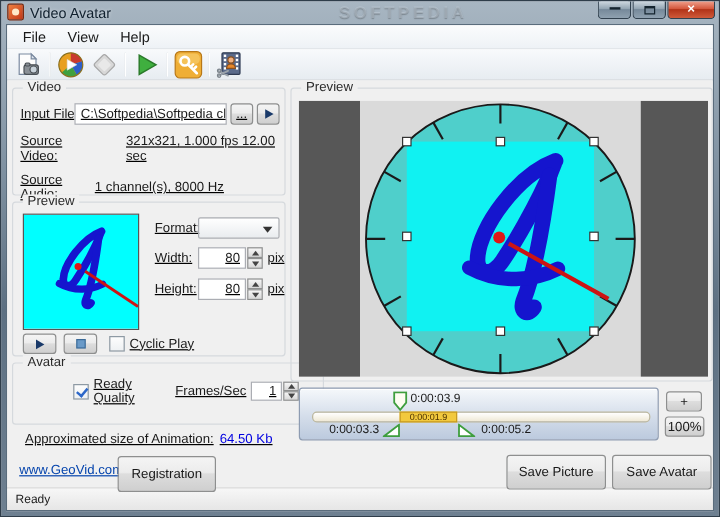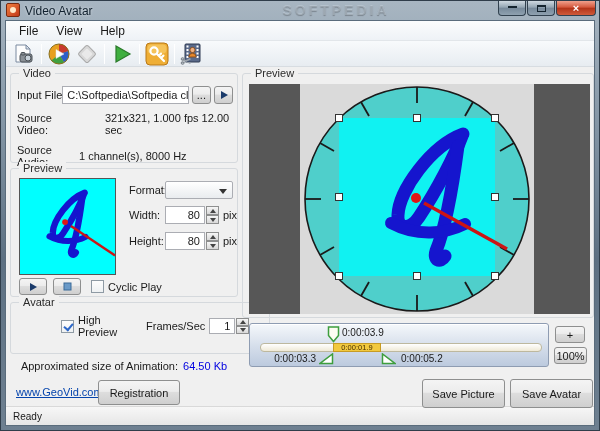--- a/index.html
+++ b/index.html
@@ -58,21 +58,21 @@
   .arr-dn { width:0; height:0; border-left:3px solid transparent; border-right:3px solid transparent;
     border-top:4px solid #444; }
   .checkbox { width:13px; height:13px; background:linear-gradient(180deg,#fdfdfd,#eef1f3);
     border:1px solid #8e9aa4; position:relative; }
   .checkbox.checked::after { content:""; position:absolute; left:2px; top:2px; width:7px; height:4px;
     border-left:2px solid #2c67c8; border-bottom:2px solid #2c67c8; transform:rotate(-50deg); }
   .dropdown { width:68px; height:18px; border:1px solid #abadb3; border-radius:2px;
     background:linear-gradient(180deg,#ffffff,#e9ecef); position:relative; }
   .dropdown .dd-arrow { position:absolute; right:5px; top:7px; width:0; height:0;
     border-left:4px solid transparent; border-right:4px solid transparent; border-top:5px solid #333; }
-  .row { display:flex; align-items:center; }
+  .row { display:flex; align-items:center;text-decoration:underline; }
   .link { font-size:11px; color:#0645ad; text-decoration:underline; }
   
   .timeline { position:absolute; border:1px solid #8e9cb2; border-radius:3px;
     background:linear-gradient(180deg,#f5f8fb,#d4ddea 55%,#bccade); box-shadow:inset 0 1px 0 #fff; }
   .track { position:absolute; left:10px; top:19px; width:282px; height:9px; border:1px solid #bdb89e;
     border-radius:4px; background:linear-gradient(180deg,#ffffff,#efe9d6); }
   .selseg { position:absolute; left:83px; top:19px; width:48px; height:9px;
     background:#f2c93e; border:1px solid #c79b23; font-size:7.5px; color:#4a3000;
     display:flex; align-items:center; justify-content:center; line-height:1; }
   .tl-label { position:absolute; font-size:10px; color:#1a1a1a; }
@@ -259,41 +259,41 @@
           </div>
           <span class="checkbox" style="margin-left:10px;"></span>
           <span class="lbl" style="margin-left:4px;">Cyclic Play</span>
         </div>
       </div>
 
       <div class="groupbox" style="left:4px; top:235px; width:260px; height:52px;">
         <span class="grouplabel">Avatar</span>
         <div class="row" style="margin:11px 4px 0 50px;">
           <span class="checkbox checked"></span>
-          <span class="lbl" style="margin-left:4px; width:62px;">High Preview</span>
+          <span class="lbl" style="margin-left:4px; width:62px;">Ready Quality</span>
           <span class="lbl" style="margin-left:6px;">Frames/Sec</span>
           <div class="textbox" style="width:26px; height:16px; justify-content:flex-end; margin-left:4px;">1</div>
           <div class="spinner" style="height:16px;">
             <div class="spin">
                 <span class="arr-up"></span>
               </div>
             <div class="spin">
                 <span class="arr-dn"></span>
               </div>
           </div>
         </div>
       </div>
 
       <div class="row" style="position:absolute; left:4px; top:293px; width:228px; justify-content:center;">
         <span class="lbl">Approximated size of Animation:</span>
         <span class="lbl" style="color:#0000e0; margin-left:5px;">64.50 Kb</span>
       </div>
 
       <a class="link" href="#" style="position:absolute; left:10px; top:319px;">www.GeoVid.com</a>
-      <div class="btn" style="position:absolute; left:92px; top:313px; width:82px; height:25px;">Registration</div>
+      <div class="btn" style="position:absolute; left:92px; top:313px; width:82px; height:30px;">Registration</div>
 
       <div class="groupbox" style="left:236px; top:6px; width:352px; height:245px;">
         <span class="grouplabel">Preview</span>
         <svg style="position:absolute; left:6px; top:10px;" width="341" height="230" viewBox="0 0 341 230">
           <rect x="0" y="0" width="341" height="230" fill="#dadada"></rect>
           <rect x="0" y="0" width="51" height="230" fill="#575757"></rect>
           <rect x="285" y="0" width="56" height="230" fill="#575757"></rect>
 
           <circle cx="168" cy="115" r="112" fill="#4fcfcb" stroke="#1a1a1a" stroke-width="1.6"></circle>
           <g stroke="#1a1a1a" stroke-width="1.8">

